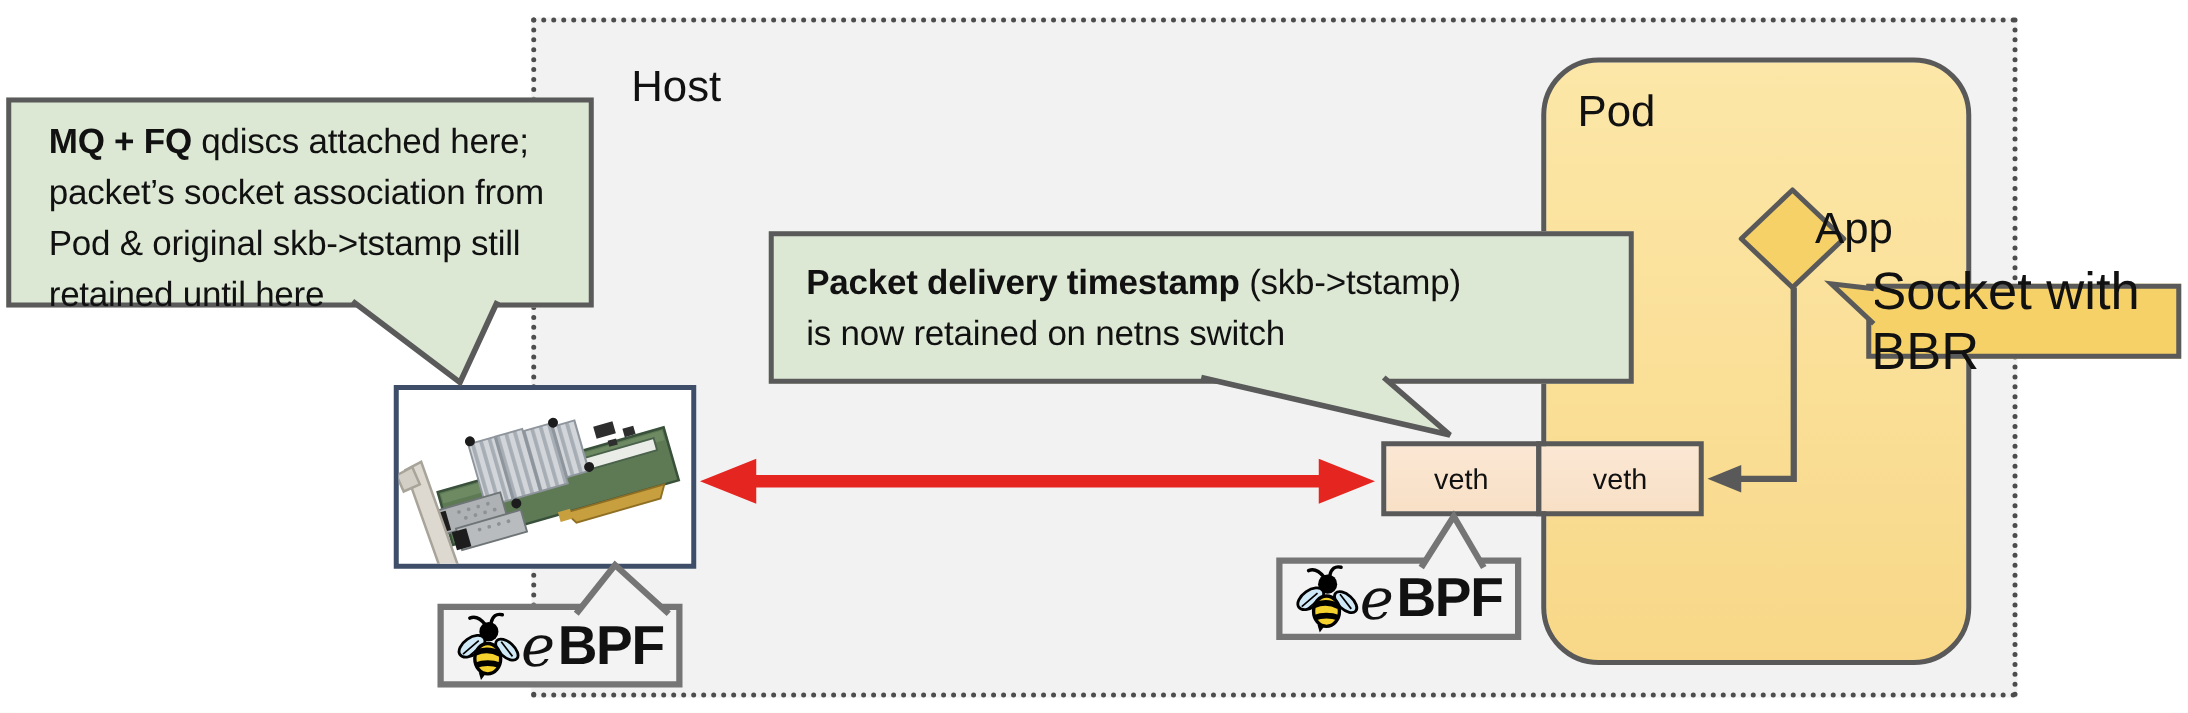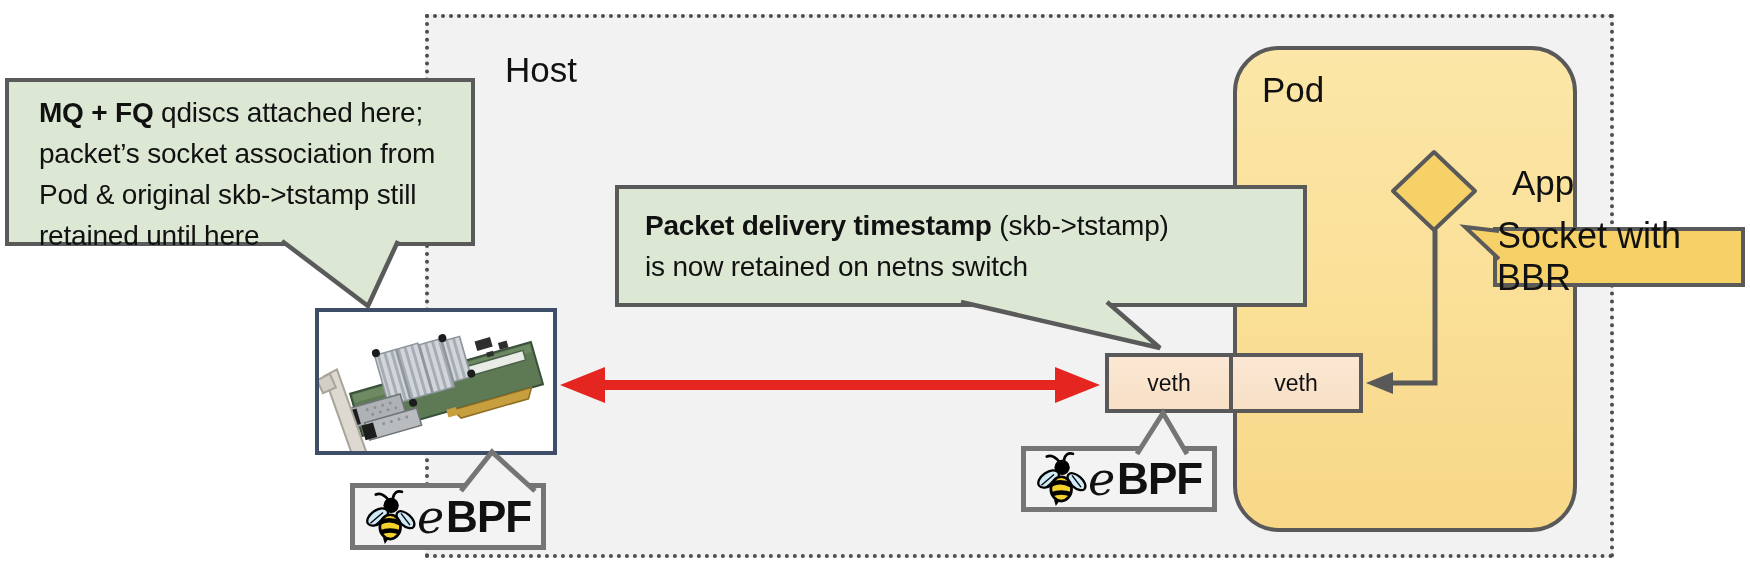--- a/index.html
+++ b/index.html
@@ -18,36 +18,36 @@
   }
   .free-label { font-size:35px; color:#111; z-index:3; }
   #host-label { left:505px; top:50px; }
   
   #pod {
     left:1233px; top:46px; width:344px; height:486px;
     background:linear-gradient(180deg,#fce7a8,#f8d888);
     border:4px solid #595959; border-radius:46px; z-index:1;
   }
   #pod-label { left:1262px; top:70px; }
-  #app-label { left:1512px; top:163px; }
+  #app-label { left:1452px; top:163px; }
   
   .callout {
     background:#dce8d4; border:4px solid #5a5a5a; z-index:3;
     font-size:28px; line-height:41px; letter-spacing:-0.2px;
     white-space:pre-line; color:#111;
   }
   #callout-nic  { left:5px;  top:78px;  width:470px; height:168px; padding:10px 0 0 30px; }
   #callout-veth { left:615px; top:185px; width:692px; height:122px; padding:16px 0 0 26px; }
   .callout b { font-weight:bold; }
   
   #socket-callout {
     left:1493px; top:227px; width:252px; height:60px;
     background:#f6d168; border:4px solid #5a5a5a; z-index:3;
     display:flex; align-items:center; justify-content:center;
-    font-size:36px; color:#111;
+    font-size:42px; color:#111;
   }
   
   .veth {
     top:353px; height:60px; background:linear-gradient(180deg,#fbe7d4,#f8e0c6);
     border:4px solid #595959; z-index:3;
     display:flex; align-items:center; justify-content:center;
     font-size:23px; color:#111;
   }
   #veth-left  { left:1105px; width:128px; }
   #veth-right { left:1229px; width:134px; }

